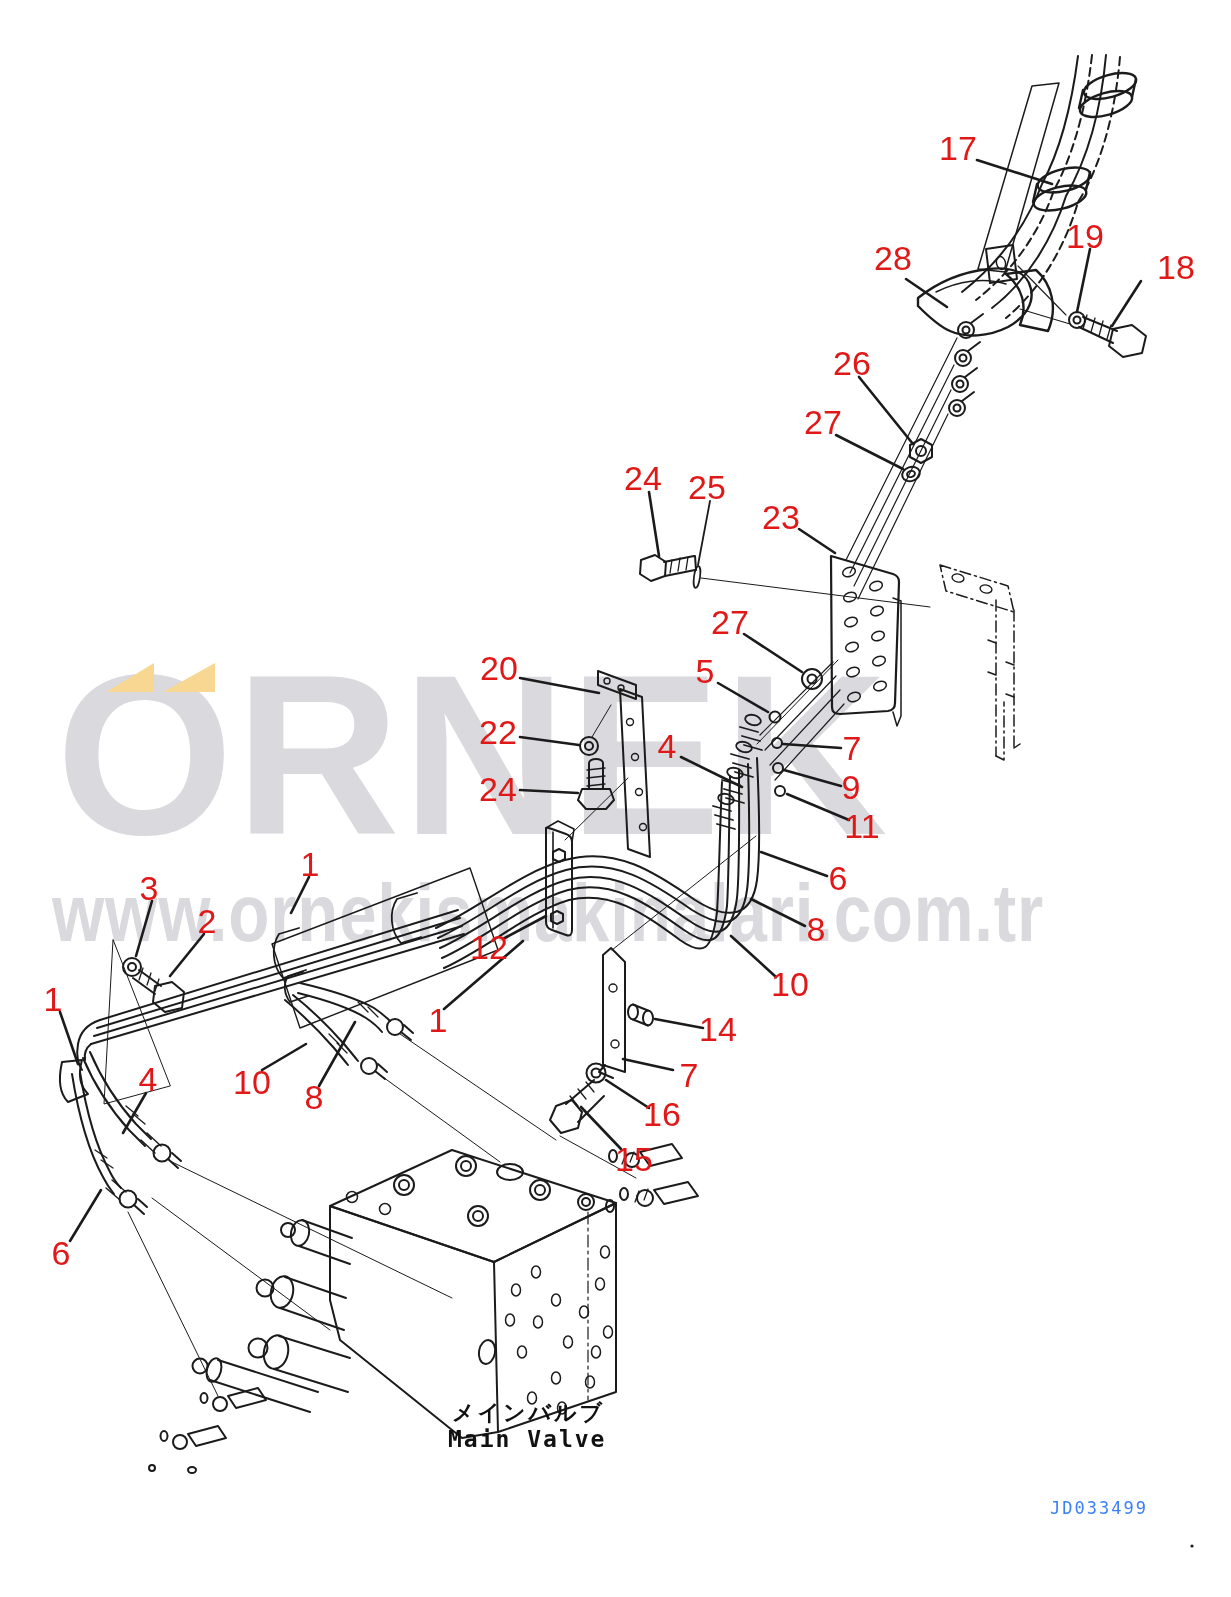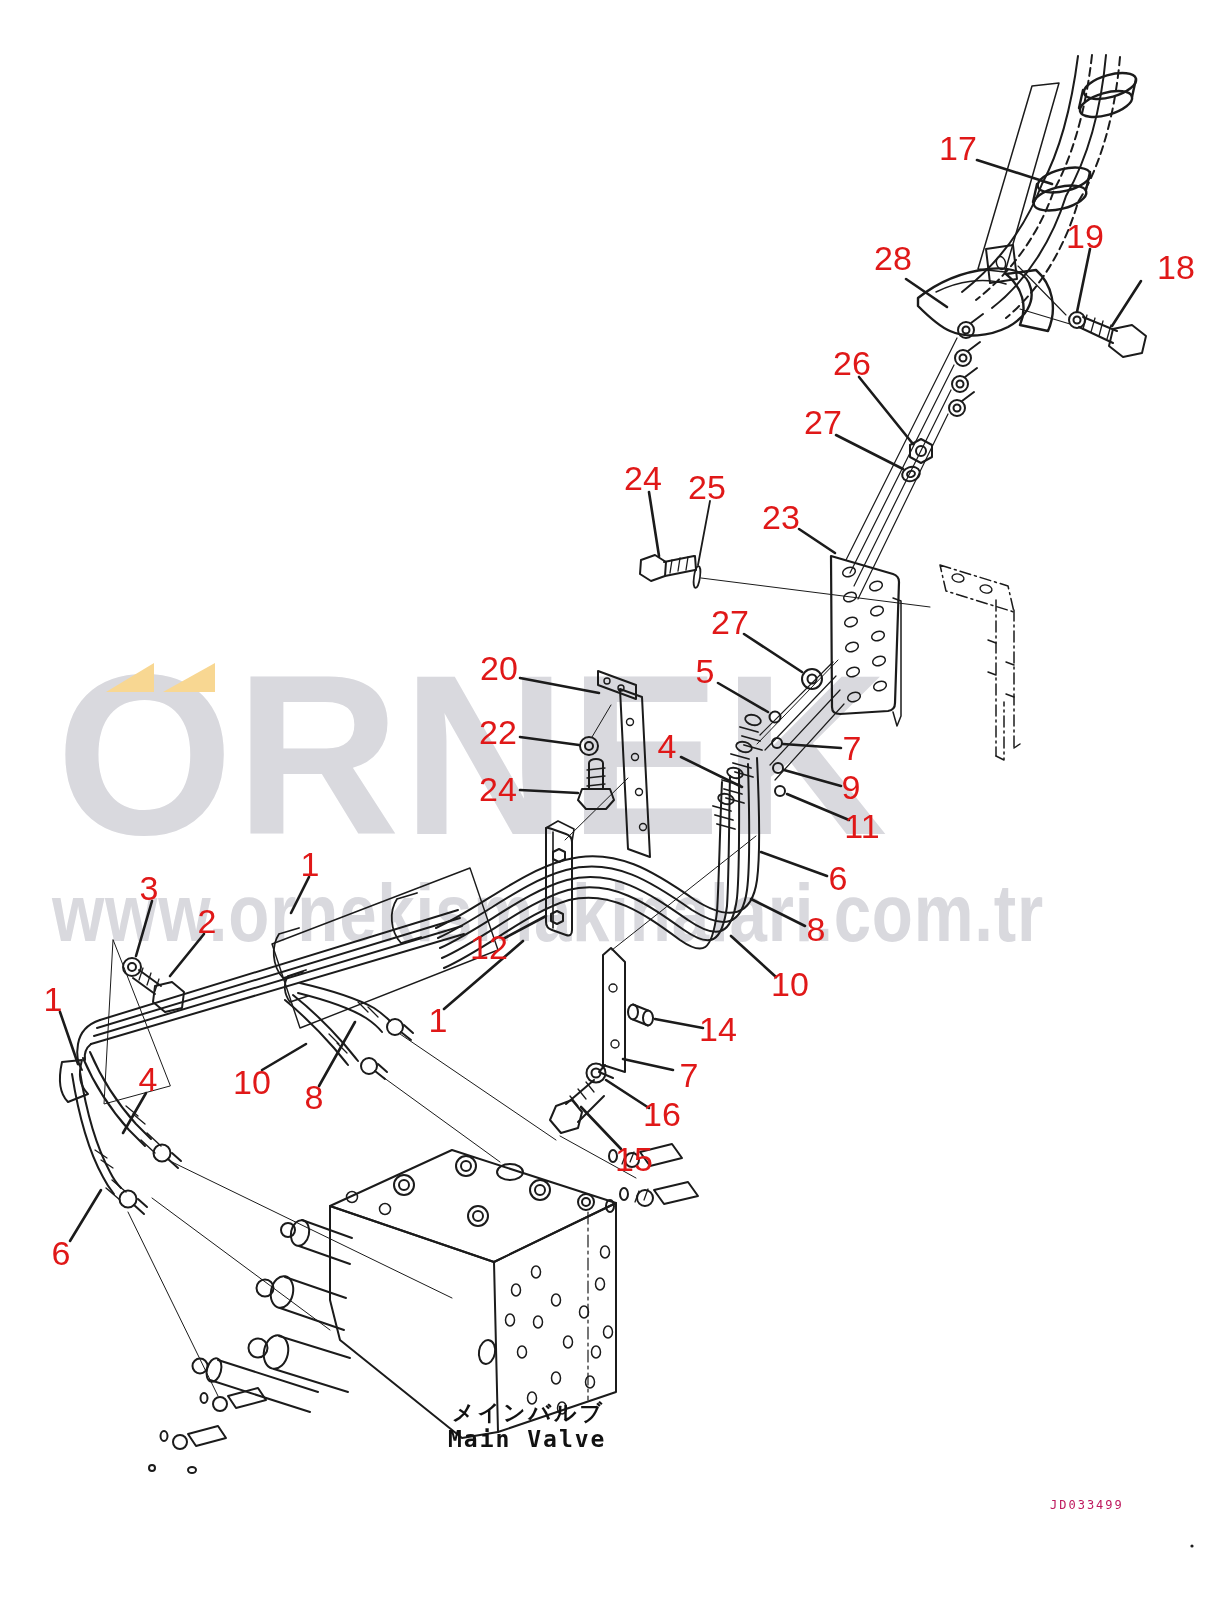--- a/index.html
+++ b/index.html
@@ -18,22 +18,22 @@
   
   svg.line{position:absolute;left:0;top:0;z-index:2;}
   
   .callout{position:absolute;z-index:3;color:var(--callout,#E01818);font-size:34px;
     font-weight:400;transform:translate(-50%,-50%);white-space:nowrap;}
   
   .jp-title{position:absolute;left:452px;top:1398px;z-index:3;font-size:22px;letter-spacing:3px;
     color:#111;font-family:"DejaVu Sans",sans-serif;font-weight:bold;}
   .en-title{position:absolute;left:448px;top:1426px;z-index:3;font-size:23px;letter-spacing:2px;
     color:#111;font-family:"DejaVu Sans Mono","Liberation Mono",monospace;font-weight:bold;}
-  .code{position:absolute;left:1050px;top:1498px;z-index:3;font-size:12px;letter-spacing:2px;
-    color:#be185d;font-family:"DejaVu Sans Mono","Liberation Mono",monospace;}
+  .code{position:absolute;left:1050px;top:1498px;z-index:3;font-size:17px;letter-spacing:2px;
+    color:#3b82f6;font-family:"DejaVu Sans Mono","Liberation Mono",monospace;}
 </style>
 </head>
 <body>
 
 <div class="page">
 
   <div class="wm-brand">ORNEK</div>
   <span class="wm-tri t1"></span>
   <span class="wm-tri t2"></span>
   <div class="wm-url">www.ornekismakinalari.com.tr</div>

